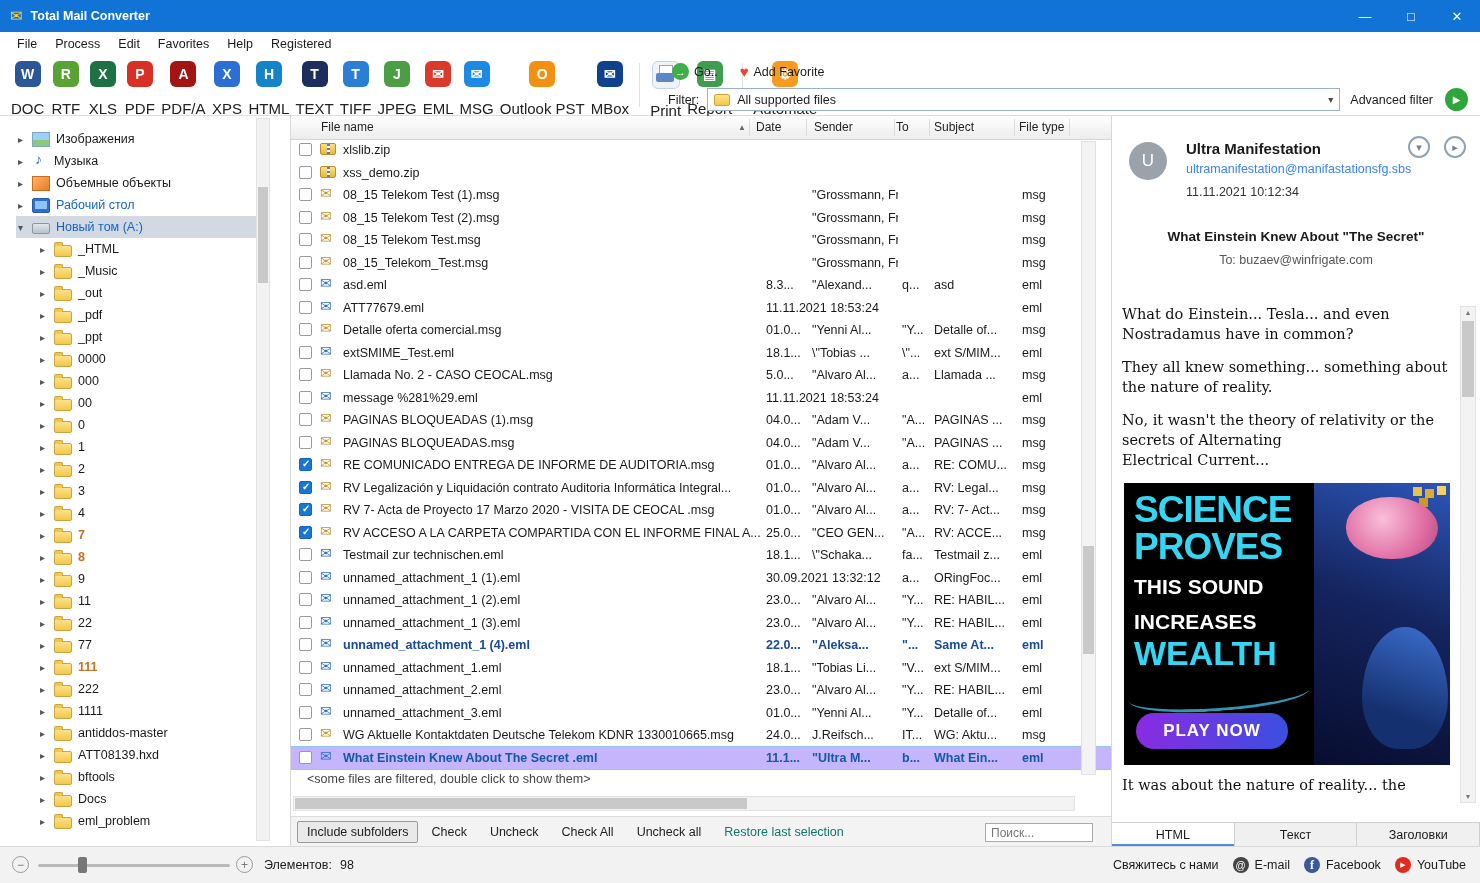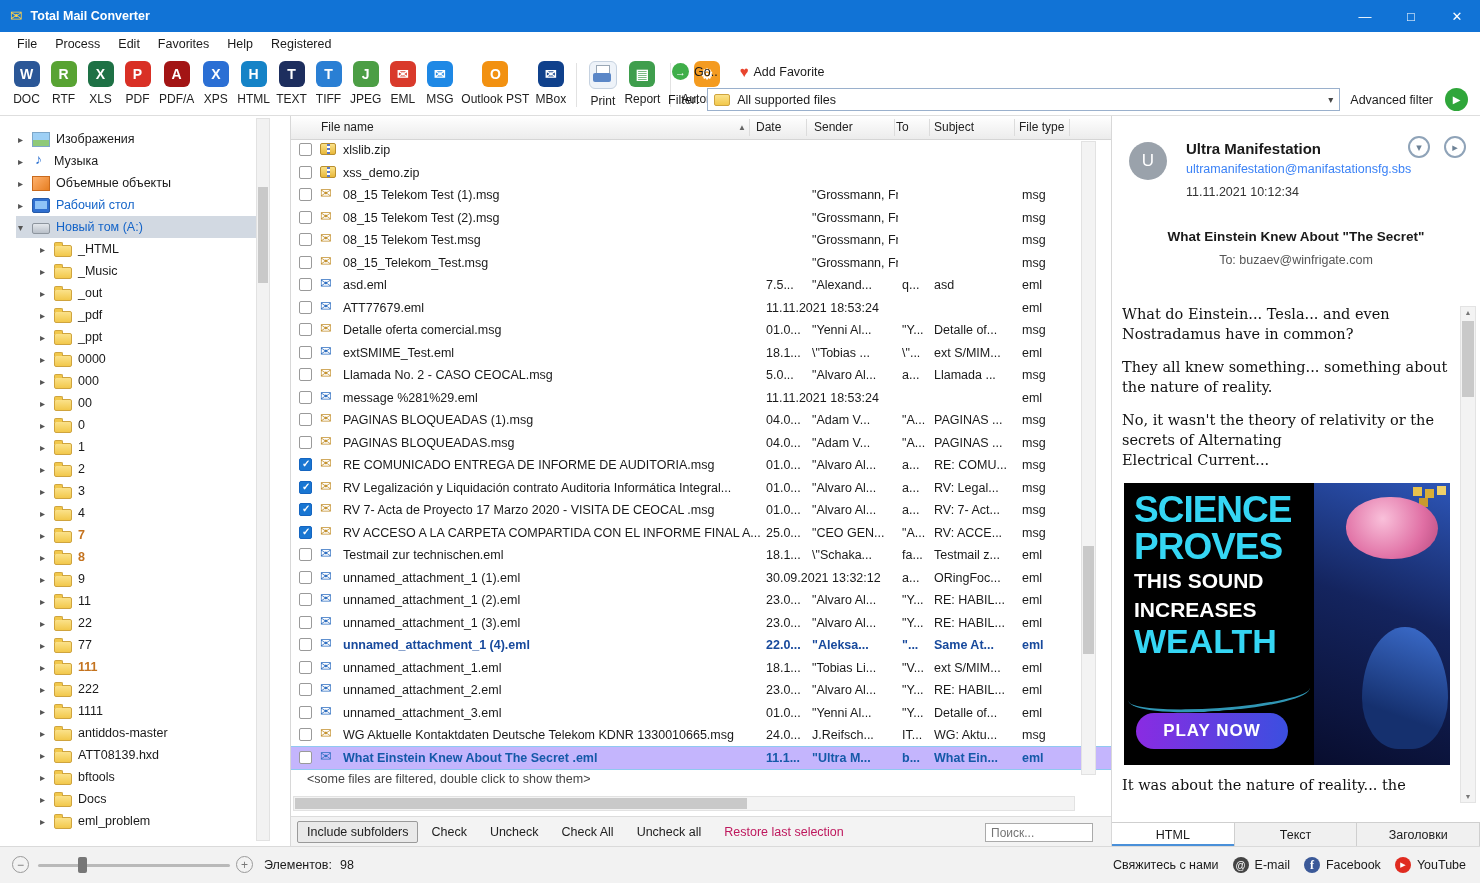--- a/index.html
+++ b/index.html
@@ -15,21 +15,21 @@
 
   
   .menubar{position:absolute;top:32px;height:24px;left:0;right:0;background:#fff;border-bottom:1px solid #ececec;display:flex;align-items:center;padding-left:8px}
   .menu-item{padding:0 9px;font-size:12.5px}
 
   
   .toolbar{position:absolute;top:56px;height:59px;left:0;right:0;background:#fff;border-bottom:1px solid #dedede}
   .fmt-group{position:absolute;left:8px;top:5px;display:flex;align-items:flex-start}
   .tbtn{padding:0 3px;min-width:31px;text-align:center}
   .tbicon{width:26px;height:26px;border-radius:6px;color:#fff;font-weight:bold;font-size:14px;display:flex;align-items:center;justify-content:center;margin:0 auto;position:relative}
-  .tblabel{font-size:12px;margin-top:5px;color:#222;white-space:nowrap}
+  .tblabel{font-size:15px;margin-top:13px;color:#222;white-space:nowrap}
   .vsep{width:1px;background:#e2e2e2;height:44px;margin:2px 7px 0 7px}
   .print-ic{background:#eef3f9;border:1px solid #c6d2e0}
   .pr-paper{position:absolute;top:3px;left:6px;width:12px;height:7px;background:#fff;border:1px solid #9aa7b5}
   .pr-body{position:absolute;top:11px;left:3px;width:18px;height:9px;background:#5b87c7;border-radius:2px}
   .go-row{position:absolute;left:672px;top:7px;display:flex;align-items:center}
   .go-circle{width:17px;height:17px;border-radius:50%;background:#3fae49;color:#fff;font-size:11px;display:flex;align-items:center;justify-content:center;margin-right:5px}
   .go-label{margin-right:22px}
   .fav-heart{color:#e8442e;font-size:15px;margin-right:5px}
   .filter-row{position:absolute;left:668px;top:32px;right:12px;display:flex;align-items:center}
   .filter-dd{flex:1;height:21px;border:1px solid #9ab0cc;background:#fff;display:flex;align-items:center;padding:0 6px;margin:0 10px 0 8px}
@@ -90,40 +90,40 @@
   .fc.subject{left:643px;width:84px;overflow:hidden}
   .fc.ftype{left:731px;width:44px;overflow:hidden}
   .filtered-note{position:absolute;left:16px;top:656px;color:#444}
   .list-vscroll{position:absolute;top:25px;right:15px;width:13px;bottom:72px;background:#f3f3f3;border:1px solid #e2e2e2}
   .list-vthumb{position:absolute;left:1px;right:1px;top:64%;height:17%;background:#c9c9c9}
   .h-scroll{position:absolute;left:2px;right:36px;bottom:36px;height:13px;background:#f3f3f3;border:1px solid #e2e2e2}
   .h-thumb{position:absolute;top:1px;bottom:1px;left:1px;width:58%;background:#c9c9c9}
   .list-buttons{position:absolute;left:0;right:0;bottom:0;height:30px;background:#f3f3f3;border-top:1px solid #dcdcdc;display:flex;align-items:center;padding-left:6px;gap:3px}
   .lbtn{padding:3px 9px;color:#222;border:1px solid transparent;border-radius:2px;white-space:nowrap}
   .lbtn.toggled{border-color:#9a9a9a;background:#e9e9e9}
-  .lbtn.disabled{color:#be185d}
+  .lbtn.disabled{color:#0f766e}
   .search-input{position:absolute;right:18px;bottom:5px;width:108px;height:19px;border:1px solid #aaa;font-size:12px;padding:0 5px;color:#333;font-family:inherit;box-sizing:border-box}
 
   
   .preview-panel{width:368px;position:relative;border-left:1px solid #d8d8d8;background:#fff;overflow:hidden}
   .pv-avatar{position:absolute;left:17px;top:26px;width:38px;height:38px;border-radius:50%;background:#9aa2ab;color:#fff;font-size:17px;display:flex;align-items:center;justify-content:center}
   .pv-name{position:absolute;left:74px;top:24px;font-size:15px;font-weight:bold}
   .pv-email{position:absolute;left:74px;top:46px;font-size:12.5px;color:#3b82f6}
   .pv-date{position:absolute;left:74px;top:69px;font-size:12.5px;color:#333}
   .pv-circle{position:absolute;top:20px;width:22px;height:22px;border:2px solid #8fa3b8;border-radius:50%;color:#6d8296;display:flex;align-items:center;justify-content:center;font-size:11px;box-sizing:border-box}
   .pv-collapse{right:50px}.pv-next{right:14px}
   .pv-subject{position:absolute;left:0;right:0;top:113px;text-align:center;font-weight:bold;font-size:13.5px}
   .pv-to{position:absolute;left:0;right:0;top:137px;text-align:center;font-size:12.5px;color:#555}
   .pv-body{position:absolute;left:10px;right:26px;top:188px;bottom:26px;overflow:hidden;font-family:"DejaVu Serif",serif;font-size:14.5px;line-height:1.38;color:#111}
   .bodyp{margin:0 0 13px 0;white-space:pre-wrap}
   .pv-tail{margin:10px 0 8px 0;white-space:nowrap}
   .banner{width:326px;height:282px;position:relative;background:#000;margin:4px 0 0 2px;overflow:hidden}
   .banner-text{position:absolute;left:10px;top:8px;width:182px}
   .bt1,.bt2{font-family:"Liberation Sans",sans-serif;font-size:37px;font-weight:bold;color:#35d6f4;line-height:1.0;letter-spacing:-1px}
-  .bt3,.bt4{font-family:"Liberation Sans",sans-serif;font-size:21px;font-weight:bold;color:#fff;line-height:1.18;margin-top:4px}
+  .bt3,.bt4{font-family:"Liberation Sans",sans-serif;font-size:21px;font-weight:bold;color:#fff;line-height:1.18;margin-top:10px}
   .bt5{font-family:"Liberation Sans",sans-serif;font-size:34px;font-weight:bold;color:#35d6f4;line-height:1.1}
   .play-now{position:absolute;left:12px;bottom:16px;width:152px;height:36px;border-radius:18px;background:linear-gradient(90deg,#8a2be2,#3b4fe0);color:#fff;font-weight:bold;font-size:17px;display:flex;align-items:center;justify-content:center;letter-spacing:1px;font-family:"Liberation Sans",sans-serif}
   .banner-art{position:absolute;top:0;right:0;width:136px;height:100%;background:linear-gradient(200deg,#2d56b8 0%,#14245e 45%,#080d2e 100%)}
   .art-brain{position:absolute;top:14px;right:12px;width:92px;height:62px;border-radius:48% 52% 50% 50%;background:radial-gradient(circle at 40% 35%,#f9c0da,#e06fa4 60%,#b4487c)}
   .art-face{position:absolute;bottom:16px;right:2px;width:86px;height:122px;border-radius:50% 50% 42% 42%/58% 58% 42% 42%;background:linear-gradient(200deg,#3d6fd0,#15306e 70%)}
   .art-cubes{position:absolute;top:4px;right:28px;width:9px;height:9px;background:#e6c14d;box-shadow:12px 2px 0 #d9ae36,24px -1px 0 #efd06a,6px 11px 0 #c89a2e}
   .spark{position:absolute;left:4px;bottom:54px;width:182px;height:30px;border-bottom:3px solid rgba(64,200,240,.75);border-radius:50%;transform:rotate(-4deg)}
   .pv-scroll{position:absolute;right:4px;top:190px;bottom:44px;width:14px;background:#f3f3f3;border:1px solid #e3e3e3}
   .pv-sarrow{position:absolute;left:0;right:0;text-align:center;font-size:7px;color:#777}
   .pv-sarrow.up{top:2px}.pv-sarrow.down{bottom:2px}
@@ -509,21 +509,21 @@
             <span class="fc date"></span>
             <span class="fc sender">"Grossmann, Fra...</span>
             <span class="fc to"></span>
             <span class="fc subject"></span>
             <span class="fc ftype">msg</span>
           </div>
           <div class="frow">
             <span class="fcb"></span>
             <span class="ficon fi-eml"></span>
             <span class="fc name">asd.eml</span>
-            <span class="fc date">7.5...</span>
+            <span class="fc date">8.3...</span>
             <span class="fc sender">"Alexand...</span>
             <span class="fc to">q...</span>
             <span class="fc subject">asd</span>
             <span class="fc ftype">eml</span>
           </div>
           <div class="frow">
             <span class="fcb"></span>
             <span class="ficon fi-eml"></span>
             <span class="fc name">ATT77679.eml</span>
             <span class="fc date">11.11.2021 18:53:24</span>

